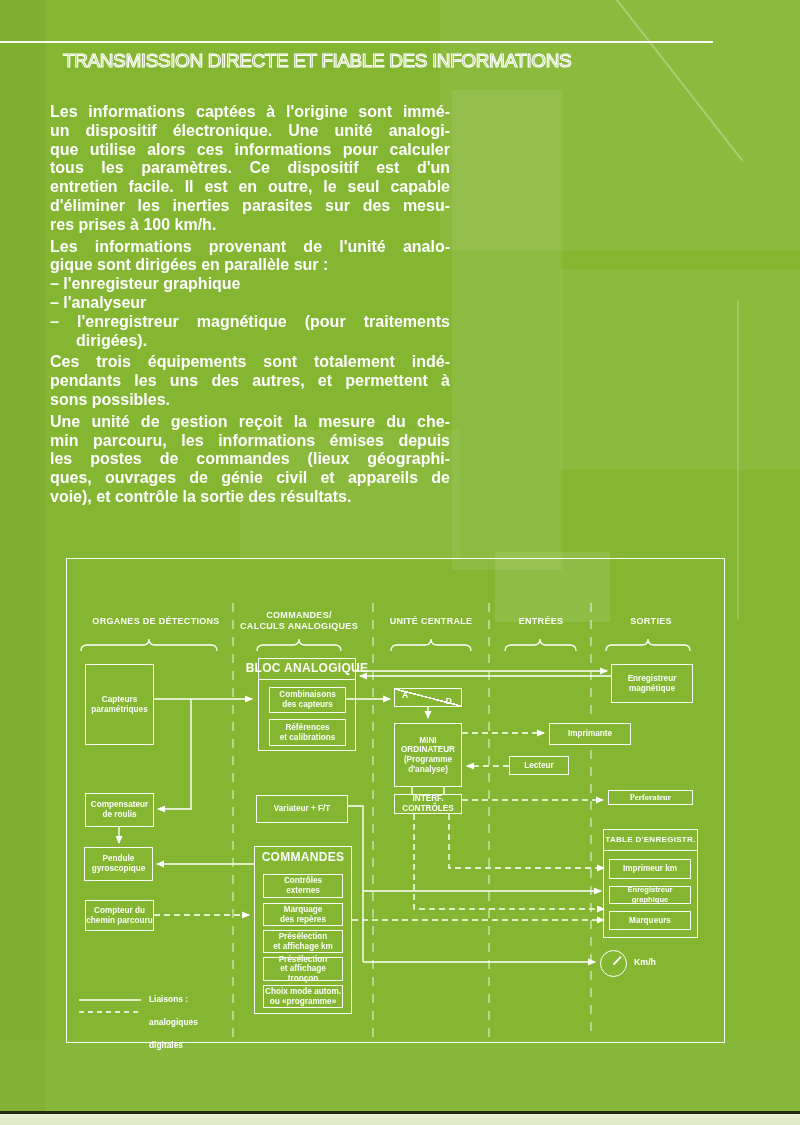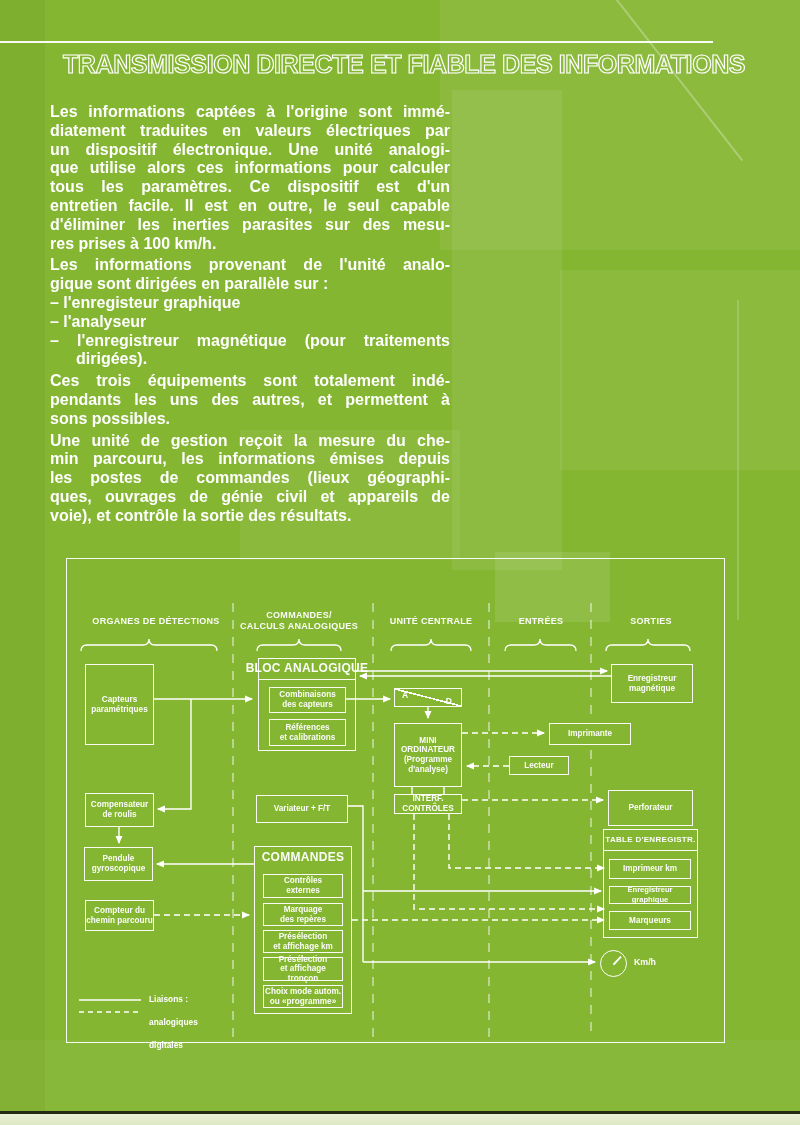--- a/index.html
+++ b/index.html
@@ -8,21 +8,21 @@
     background:#84b631;
     font-family:"Liberation Sans",sans-serif;
     -webkit-font-smoothing:antialiased;
   }
   
   .patch{position:absolute;pointer-events:none;}
   
   .rule-top{position:absolute;left:0;top:41px;width:713px;height:2px;background:rgba(255,255,255,.95);}
   .title{
     position:absolute;left:63px;top:50px;width:680px;
-    font-size:25px;font-weight:700;letter-spacing:-.4px;white-space:nowrap;
+    font-size:19px;font-weight:400;letter-spacing:-.4px;white-space:nowrap;
     color:transparent;-webkit-text-stroke:1.15px #ffffff;
   }
   
   .article{position:absolute;left:50px;top:103px;width:400px;color:#ffffff;}
   .para{margin:0 0 3px 0;font-size:16px;font-weight:700;line-height:18.8px;}
   .tl{white-space:nowrap;}
   .tl.j{text-align:justify;text-align-last:justify;}
   .tl.ind{padding-left:26px;}
   
   .frame{
@@ -76,21 +76,20 @@
   <div class="patch" style="left:0;top:0;width:45px;height:1112px;background:rgba(20,60,0,.05);"></div>
   <div class="patch" style="left:600px;top:-20px;width:1.5px;height:230px;background:rgba(255,255,255,.28);transform:rotate(-38deg);transform-origin:top left;"></div>
   <div class="patch" style="left:737px;top:300px;width:1.5px;height:320px;background:rgba(255,255,255,.18);"></div>
 
   <div class="rule-top"></div>
   <div class="title">TRANSMISSION DIRECTE ET FIABLE DES INFORMATIONS</div>
 
   <div class="article">
     <div class="para">
         <div class="tl j">Les informations captées à l'origine sont immé-</div>
-        <div class="tl j">diatement traduites en valeurs électriques par</div>
         <div class="tl j">un dispositif électronique. Une unité analogi-</div>
         <div class="tl j">que utilise alors ces informations pour calculer</div>
         <div class="tl j">tous les paramètres. Ce dispositif est d'un</div>
         <div class="tl j">entretien facile. Il est en outre, le seul capable</div>
         <div class="tl j">d'éliminer les inerties parasites sur des mesu-</div>
         <div class="tl">res prises à 100 km/h.</div>
       </div>
     <div class="para">
         <div class="tl j">Les informations provenant de l'unité analo-</div>
         <div class="tl">gique sont dirigées en parallèle sur :</div>
@@ -212,21 +211,21 @@
 (Programme
 d'analyse)</div>
     <div class="dbox" style="left:327px;top:235px;width:68px;height:20px;">INTERF.
 CONTRÔLES</div>
 
     <div class="dbox" style="left:482px;top:164px;width:82px;height:22px;">Imprimante</div>
     <div class="dbox" style="left:442px;top:197px;width:60px;height:19px;">Lecteur</div>
 
     <div class="dbox" style="left:544px;top:105px;width:82px;height:39px;">Enregistreur
 magnétique</div>
-    <div class="dbox" style="left:541px;top:231px;width:85px;height:36px;">Perforateur</div>
+    <div class="dbox" style="left:541px;top:231px;width:85px;height:15px;font-family:Liberation Serif, serif;">Perforateur</div>
     <div class="dbox" style="left:536px;top:270px;width:95px;height:109px;">
       <div class="group-head" style="font-size:8px;">TABLE D'ENREGISTR.</div>
     </div>
     <div class="dbox" style="left:542px;top:300px;width:82px;height:20px;">Imprimeur km</div>
     <div class="dbox" style="left:542px;top:327px;width:82px;height:18px;font-size:7.6px;">Enregistreur graphique</div>
     <div class="dbox" style="left:542px;top:352px;width:82px;height:19px;">Marqueurs</div>
 
     <div class="gauge">
       <div class="needle"></div>
     </div>

